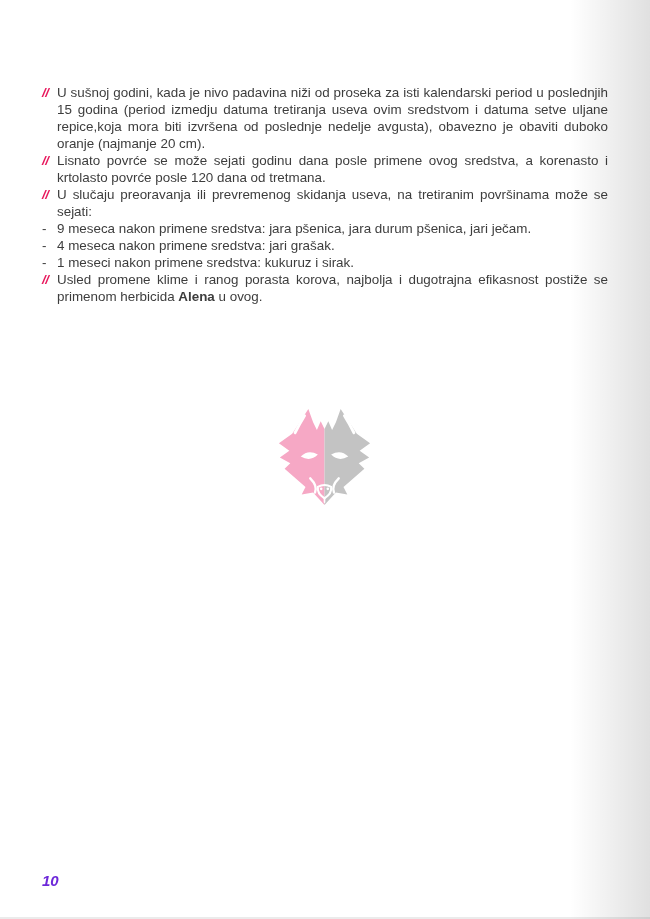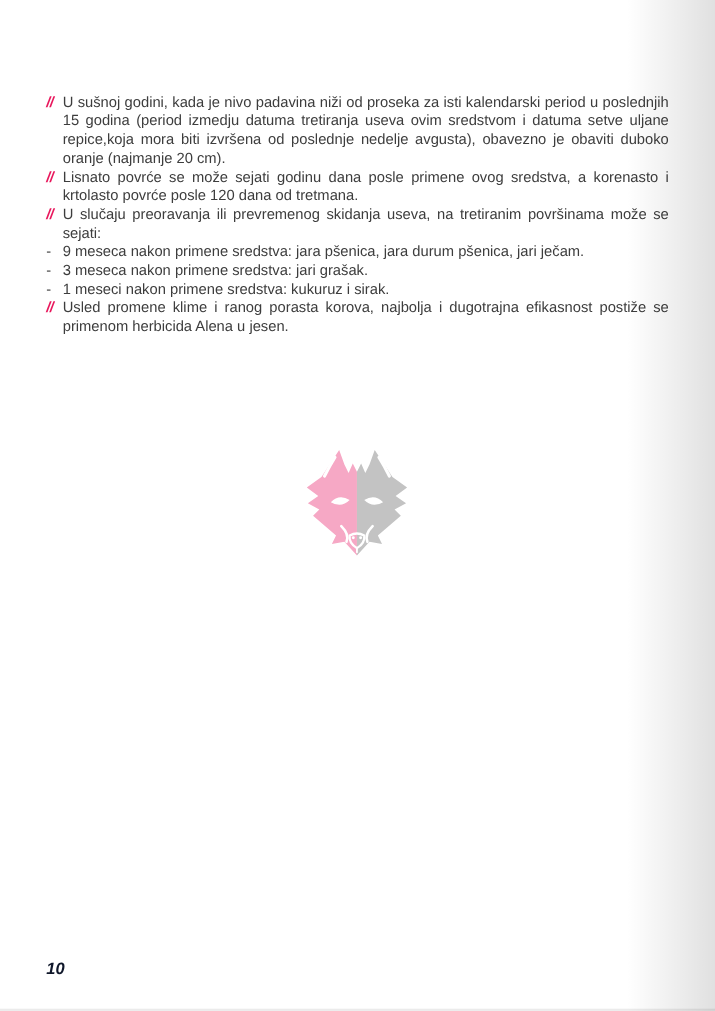--- a/index.html
+++ b/index.html
@@ -57,35 +57,35 @@
   }
   .dash {
     color: #3d3d3d;
   }
   .txt {
     flex: 1;
     margin: 0;
     text-align: justify;
   }
   .txt b {
-    font-weight: 400;
+    font-weight: 700;
   }
   .fox {
     position: absolute;
     left: 277px;
     top: 407px;
   }
   .page-num {
     position: absolute;
     left: 42px;
     top: 872px;
     font-size: 15px;
     font-weight: 700;
     font-style: italic;
-    color: #0f172a;
+    color: #6d28d9;
   }
 </style>
 </head>
 <body>
 
 <div class="content">
 
   <div class="row">
     <span class="marker slash">//</span>
     <p class="txt">U sušnoj godini, kada je nivo padavina niži od proseka za isti kalendarski period u poslednjih 15 godina (period izmedju datuma tretiranja useva ovim sredstvom i datuma setve uljane repice,koja mora biti izvršena od poslednje nedelje avgusta), obavezno je obaviti duboko oranje (najmanje 20 cm).</p>
@@ -101,31 +101,31 @@
     <p class="txt">U slučaju preoravanja ili prevremenog skidanja useva, na tretiranim površinama može se sejati:</p>
   </div>
 
   <div class="row">
     <span class="marker dash">-</span>
     <p class="txt">9 meseca nakon primene sredstva: jara pšenica, jara durum pšenica, jari ječam.</p>
   </div>
 
   <div class="row">
     <span class="marker dash">-</span>
-    <p class="txt">3 meseca nakon primene sredstva: jari grašak.</p>
+    <p class="txt">4 meseca nakon primene sredstva: jari grašak.</p>
   </div>
 
   <div class="row">
     <span class="marker dash">-</span>
     <p class="txt">1 meseci nakon primene sredstva: kukuruz i sirak.</p>
   </div>
 
   <div class="row">
     <span class="marker slash">//</span>
-    <p class="txt"><span>Usled promene klime i ranog porasta korova, najbolja i dugotrajna efikasnost postiže se primenom herbicida </span><b>Alena</b><span> u jesen.</span></p>
+    <p class="txt"><span>Usled promene klime i ranog porasta korova, najbolja i dugotrajna efikasnost postiže se primenom herbicida </span><b>Alena</b><span> u ovog.</span></p>
   </div>
 
 </div>
 
 <svg class="fox" width="95" height="99" viewBox="0 0 100 104" xmlns="http://www.w3.org/2000/svg" aria-hidden="true">
   <defs>
     <clipPath id="clipL">
         <rect x="0" y="0" width="50" height="104"></rect>
       </clipPath>
     <clipPath id="clipR">

